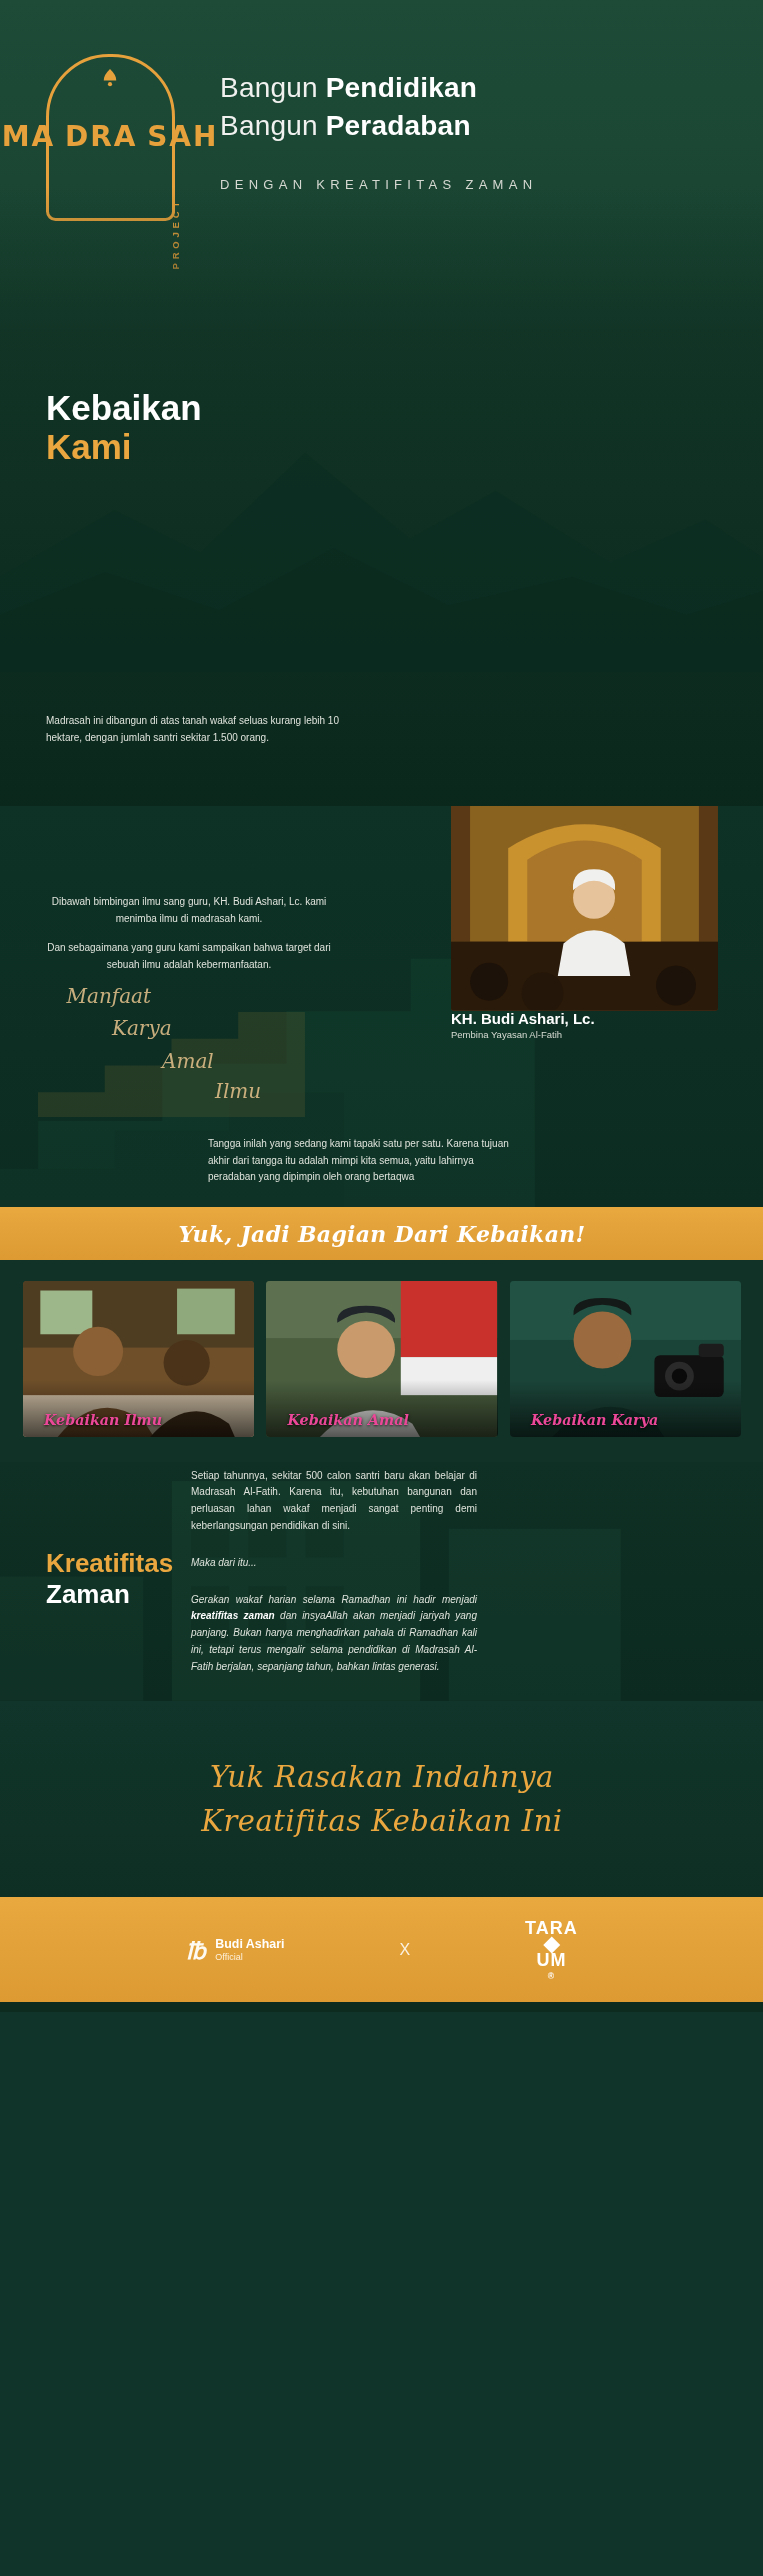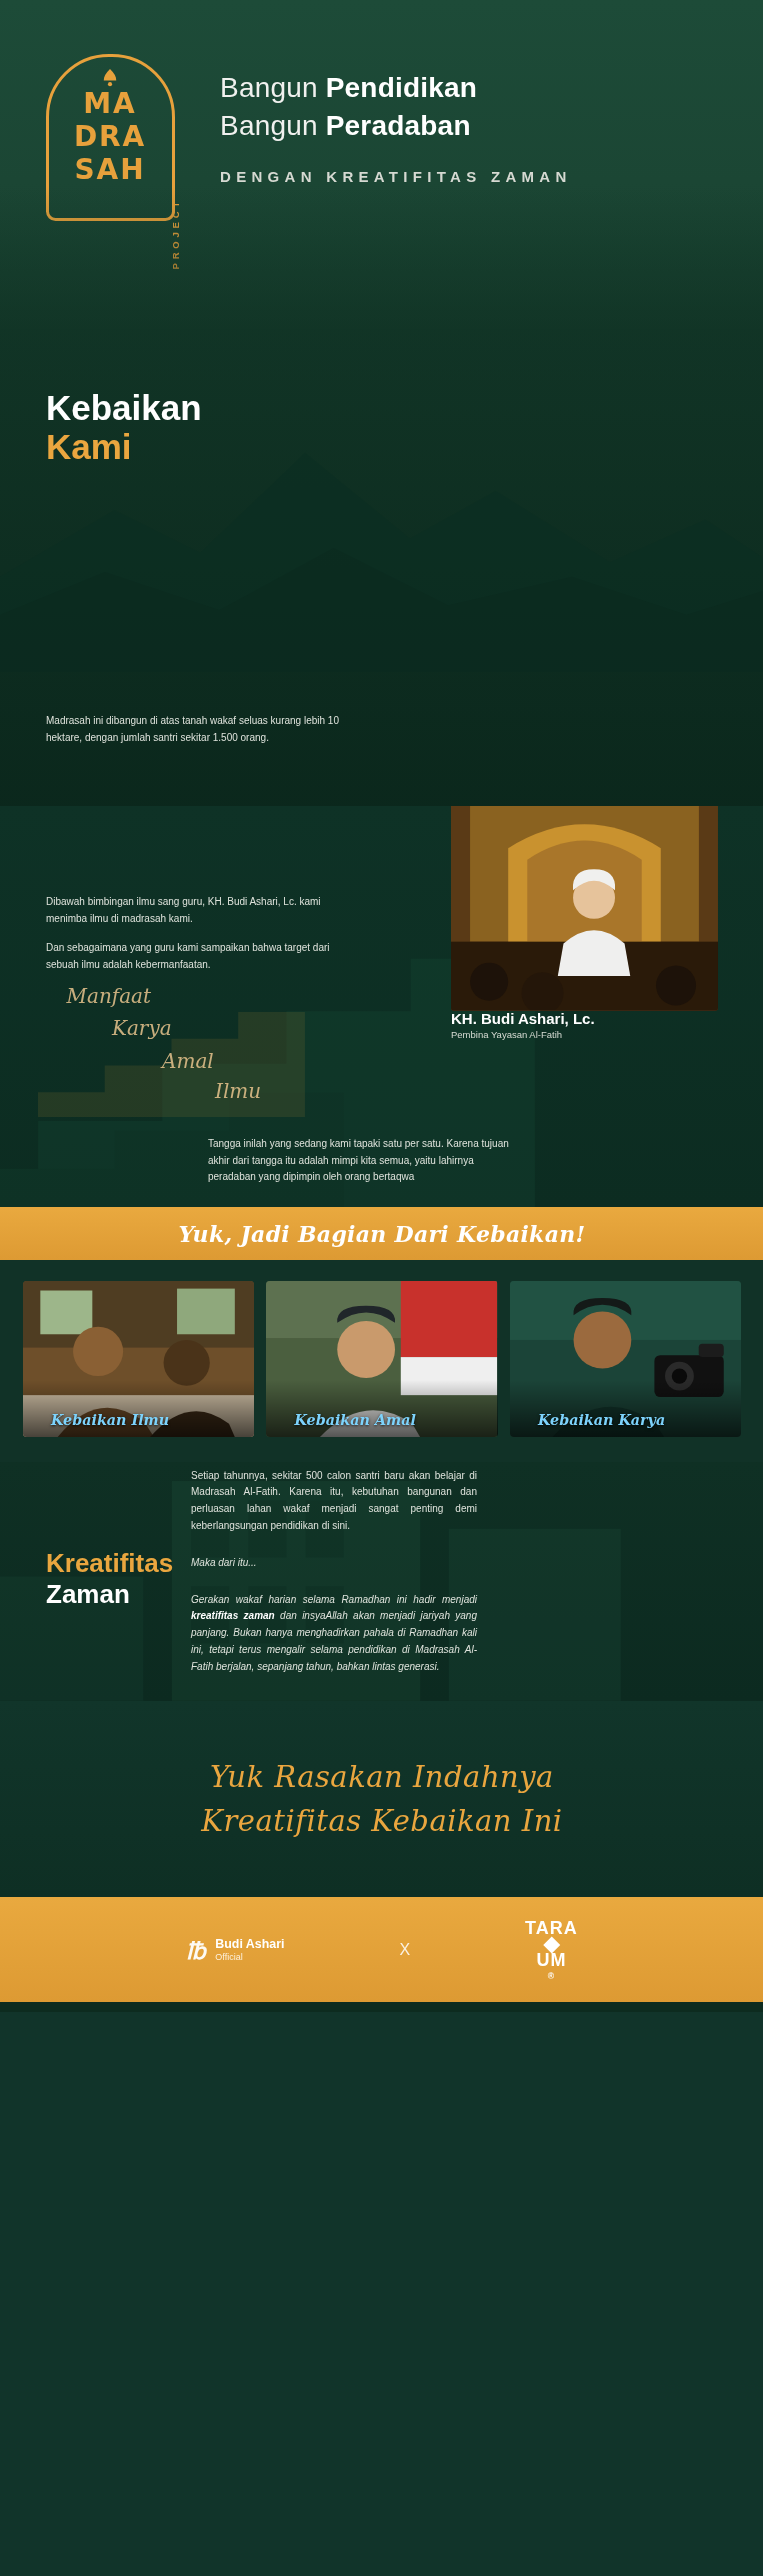--- a/index.html
+++ b/index.html
@@ -40,22 +40,22 @@
     width: 129px;
     height: 167px;
   }
   .logo-arch{
     position:absolute; inset:0;
     border: 3.8px solid #e7a13c;
     border-radius: 63px 63px 9.5px 9.5px;
   }
   .logo-inner{
     position:absolute; inset:0;
-    display:flex; flex-direction:column; justify-content:center; align-items:center;
-    gap:4px;
+    display:flex; flex-direction:row; justify-content:center; align-items:center;
+    gap:10px;
   }
   .logo-line{
     color:#e7a13c;
     font-weight:bold;
     font-size:28px;
     letter-spacing:1.9px;
     line-height:1.02;
     font-family:"DejaVu Sans", sans-serif;
   }
   .logo-dome{
@@ -77,25 +77,25 @@
     padding-top: 19px;
   }
   .h-line{
     font-size: 28px;
     color:#f1f1ef;
     line-height:1.34;
     letter-spacing:0.2px;
   }
   .h-line b{ color:#ffffff; font-weight:bold;}
   .h-sub{
-    margin-top: 24px;
+    margin-top: 33px;
     color:#d6d9d2;
-    font-size:15px;
+    font-size:13px;
     letter-spacing:5.3px;
-    font-weight:bold;
+    font-weight:normal;
   }
 
   
   .sec-madrasah{
     position:relative;
     height: 477px;
     background:
       linear-gradient(180deg, rgba(10,38,27,.55) 0%, rgba(10,38,27,.72) 60%, rgba(10,38,27,.92) 100%),
       linear-gradient(180deg,#1a4633 0%, #143a2b 100%);
     overflow:hidden;
@@ -153,21 +153,21 @@
     border-radius:2.9px;
     overflow:hidden;
     background:#3a2512;
   }
   .guru-caption{
     position:absolute; right:46px; top: 204px; width:267px;
   }
   .guru-name{ color:#ffffff; font-size:15px; font-weight:bold;}
   .guru-role{ color:#d8dcd4; font-size:9.5px; margin-top:1.9px;}
   .guru-left{
-    position:absolute; left:46px; top: 59px; width: 286px;
+    position:absolute; left:46px; top: 59px; width: 286px; text-align: center;
   }
   .guru-left p + p{ margin-top:13.4px;}
   .manfaat{
     position:absolute; left:57px; top: 178px; width:286px; height:115px;
   }
   .manfaat span{
     position:absolute;
     font-family:"DejaVu Serif", serif;
     font-style: italic;
     color:#e8c48d;
@@ -208,24 +208,24 @@
     display:flex; gap: 12.4px;
     height: 202px;
   }
   .card{
     position:relative;
     flex:1;
     border-radius:3.8px;
     overflow:hidden;
   }
   .card .cap{
-    position:absolute; left:28px; bottom:8.6px;
+    position:absolute; left:21px; bottom:8.6px;
     font-family:"DejaVu Serif", serif;
     font-style:italic; font-weight:bold;
-    color:#7dd3fc;
+    color:#ec4899;
     font-size:14.3px;
     text-shadow: 0 1px 2.9px rgba(0,0,0,.8);
   }
   .card .shade{
     position:absolute; left:0; right:0; bottom:0; height:57px;
     background: linear-gradient(180deg, rgba(0,0,0,0) 0%, rgba(0,0,0,.65) 100%);
   }
 
   
   .sec-kreatifitas{

